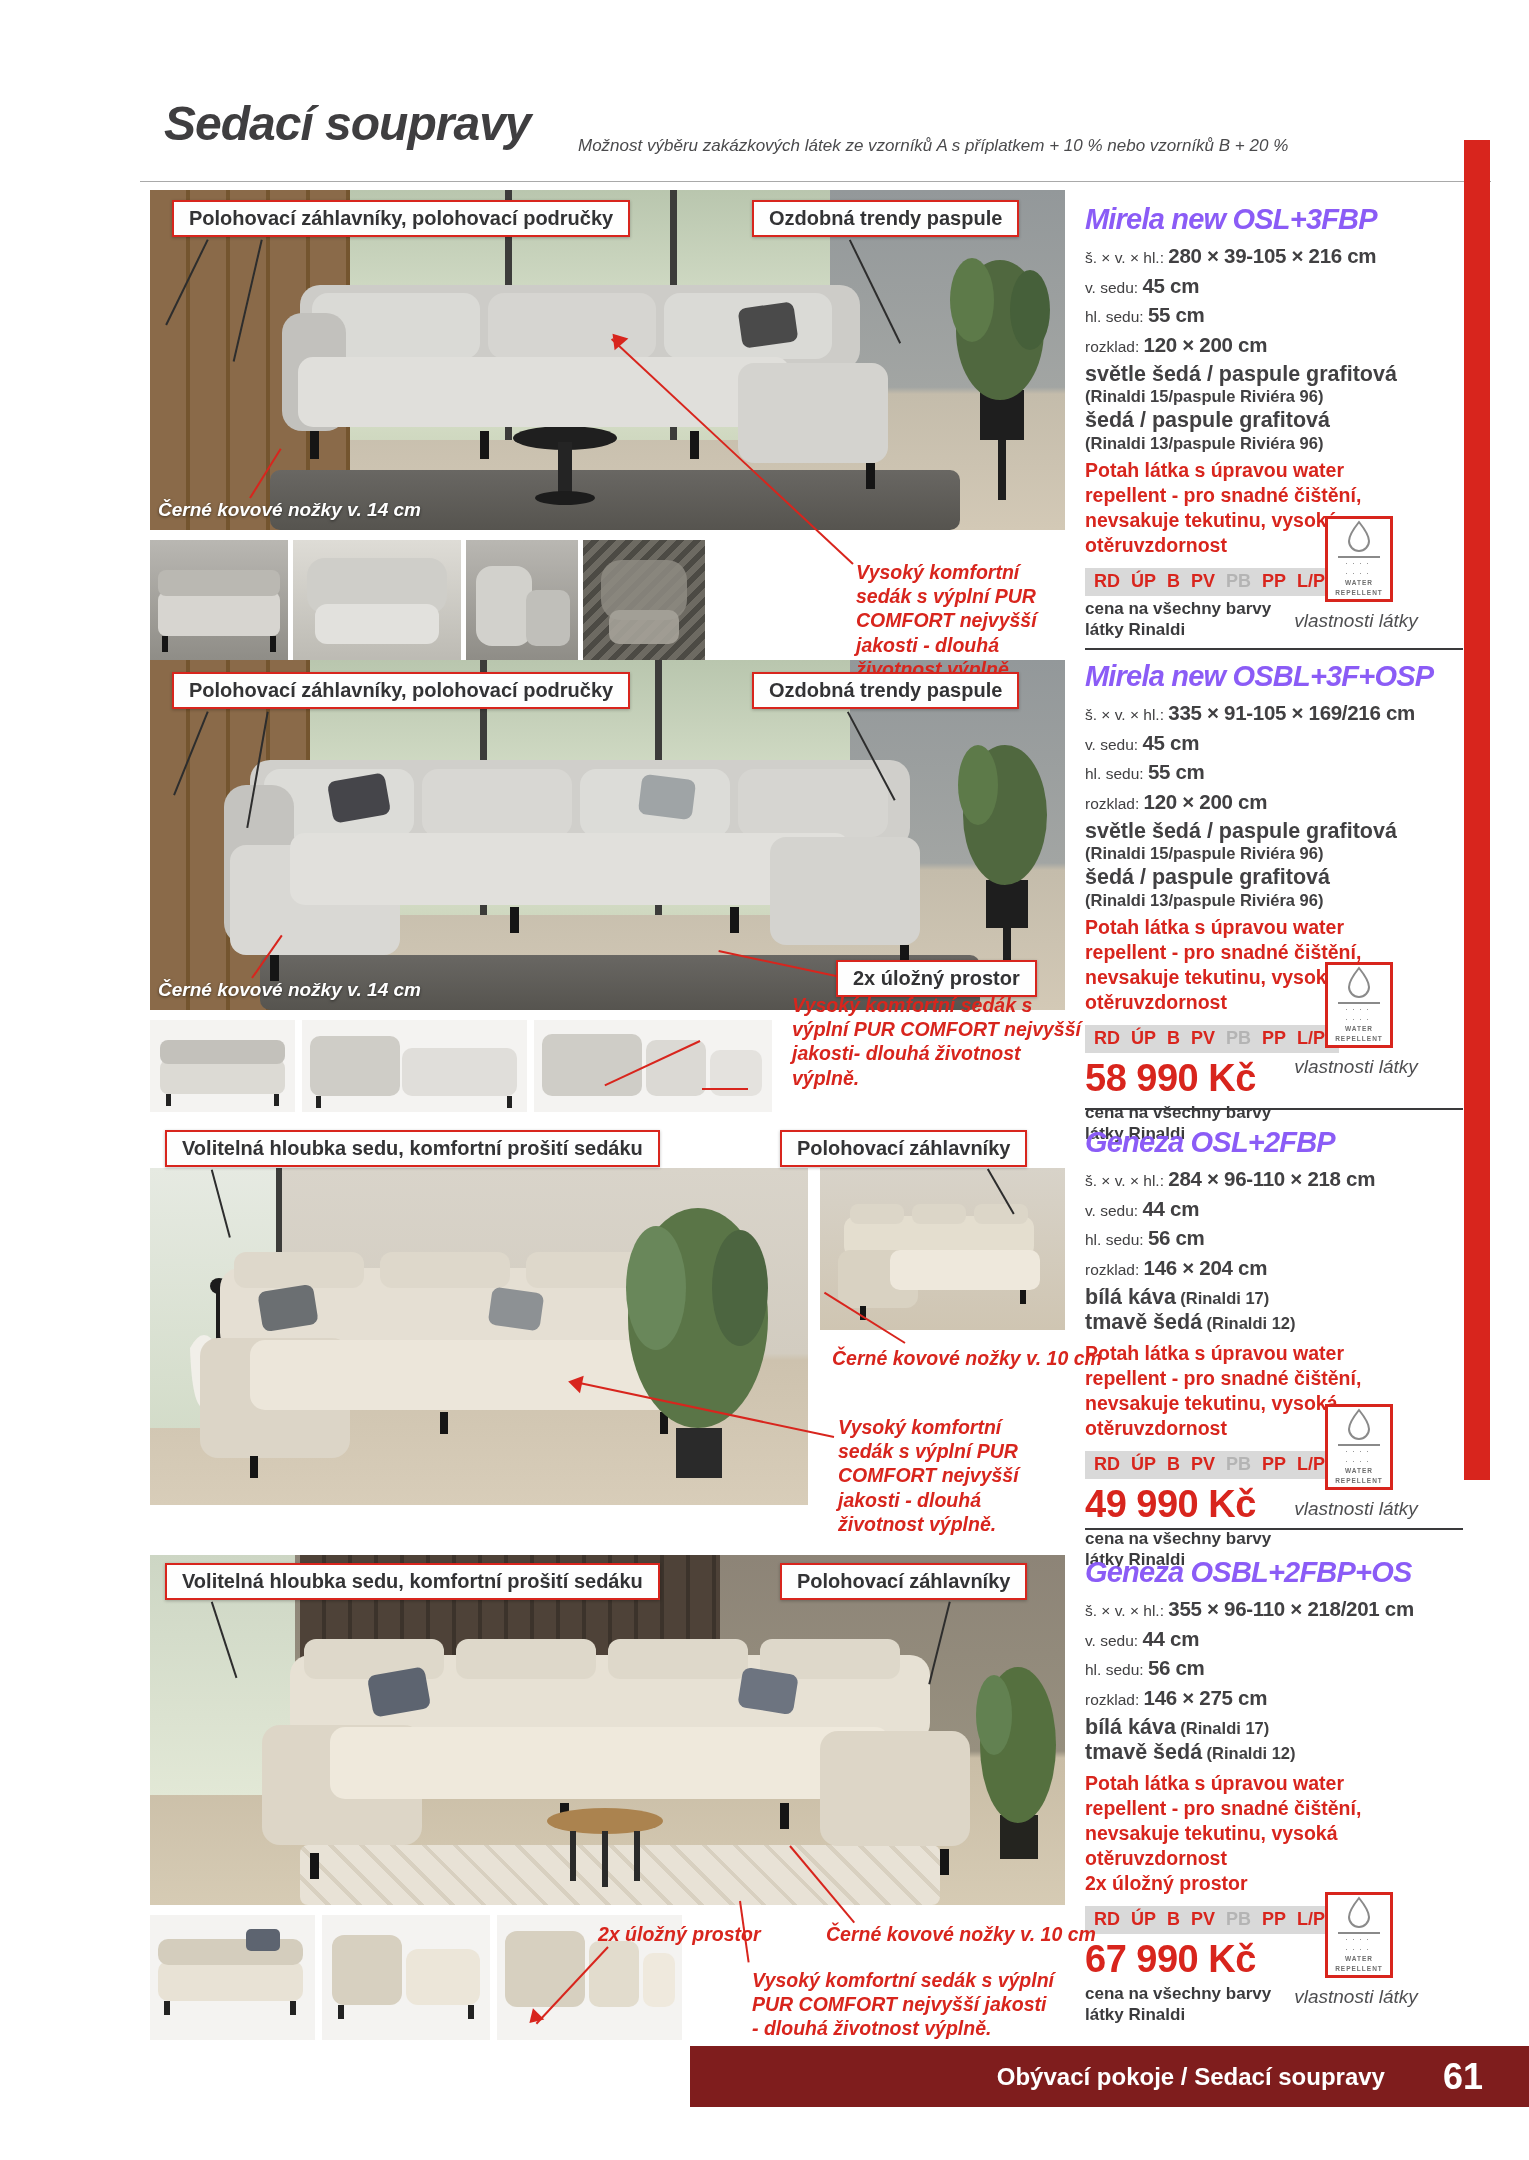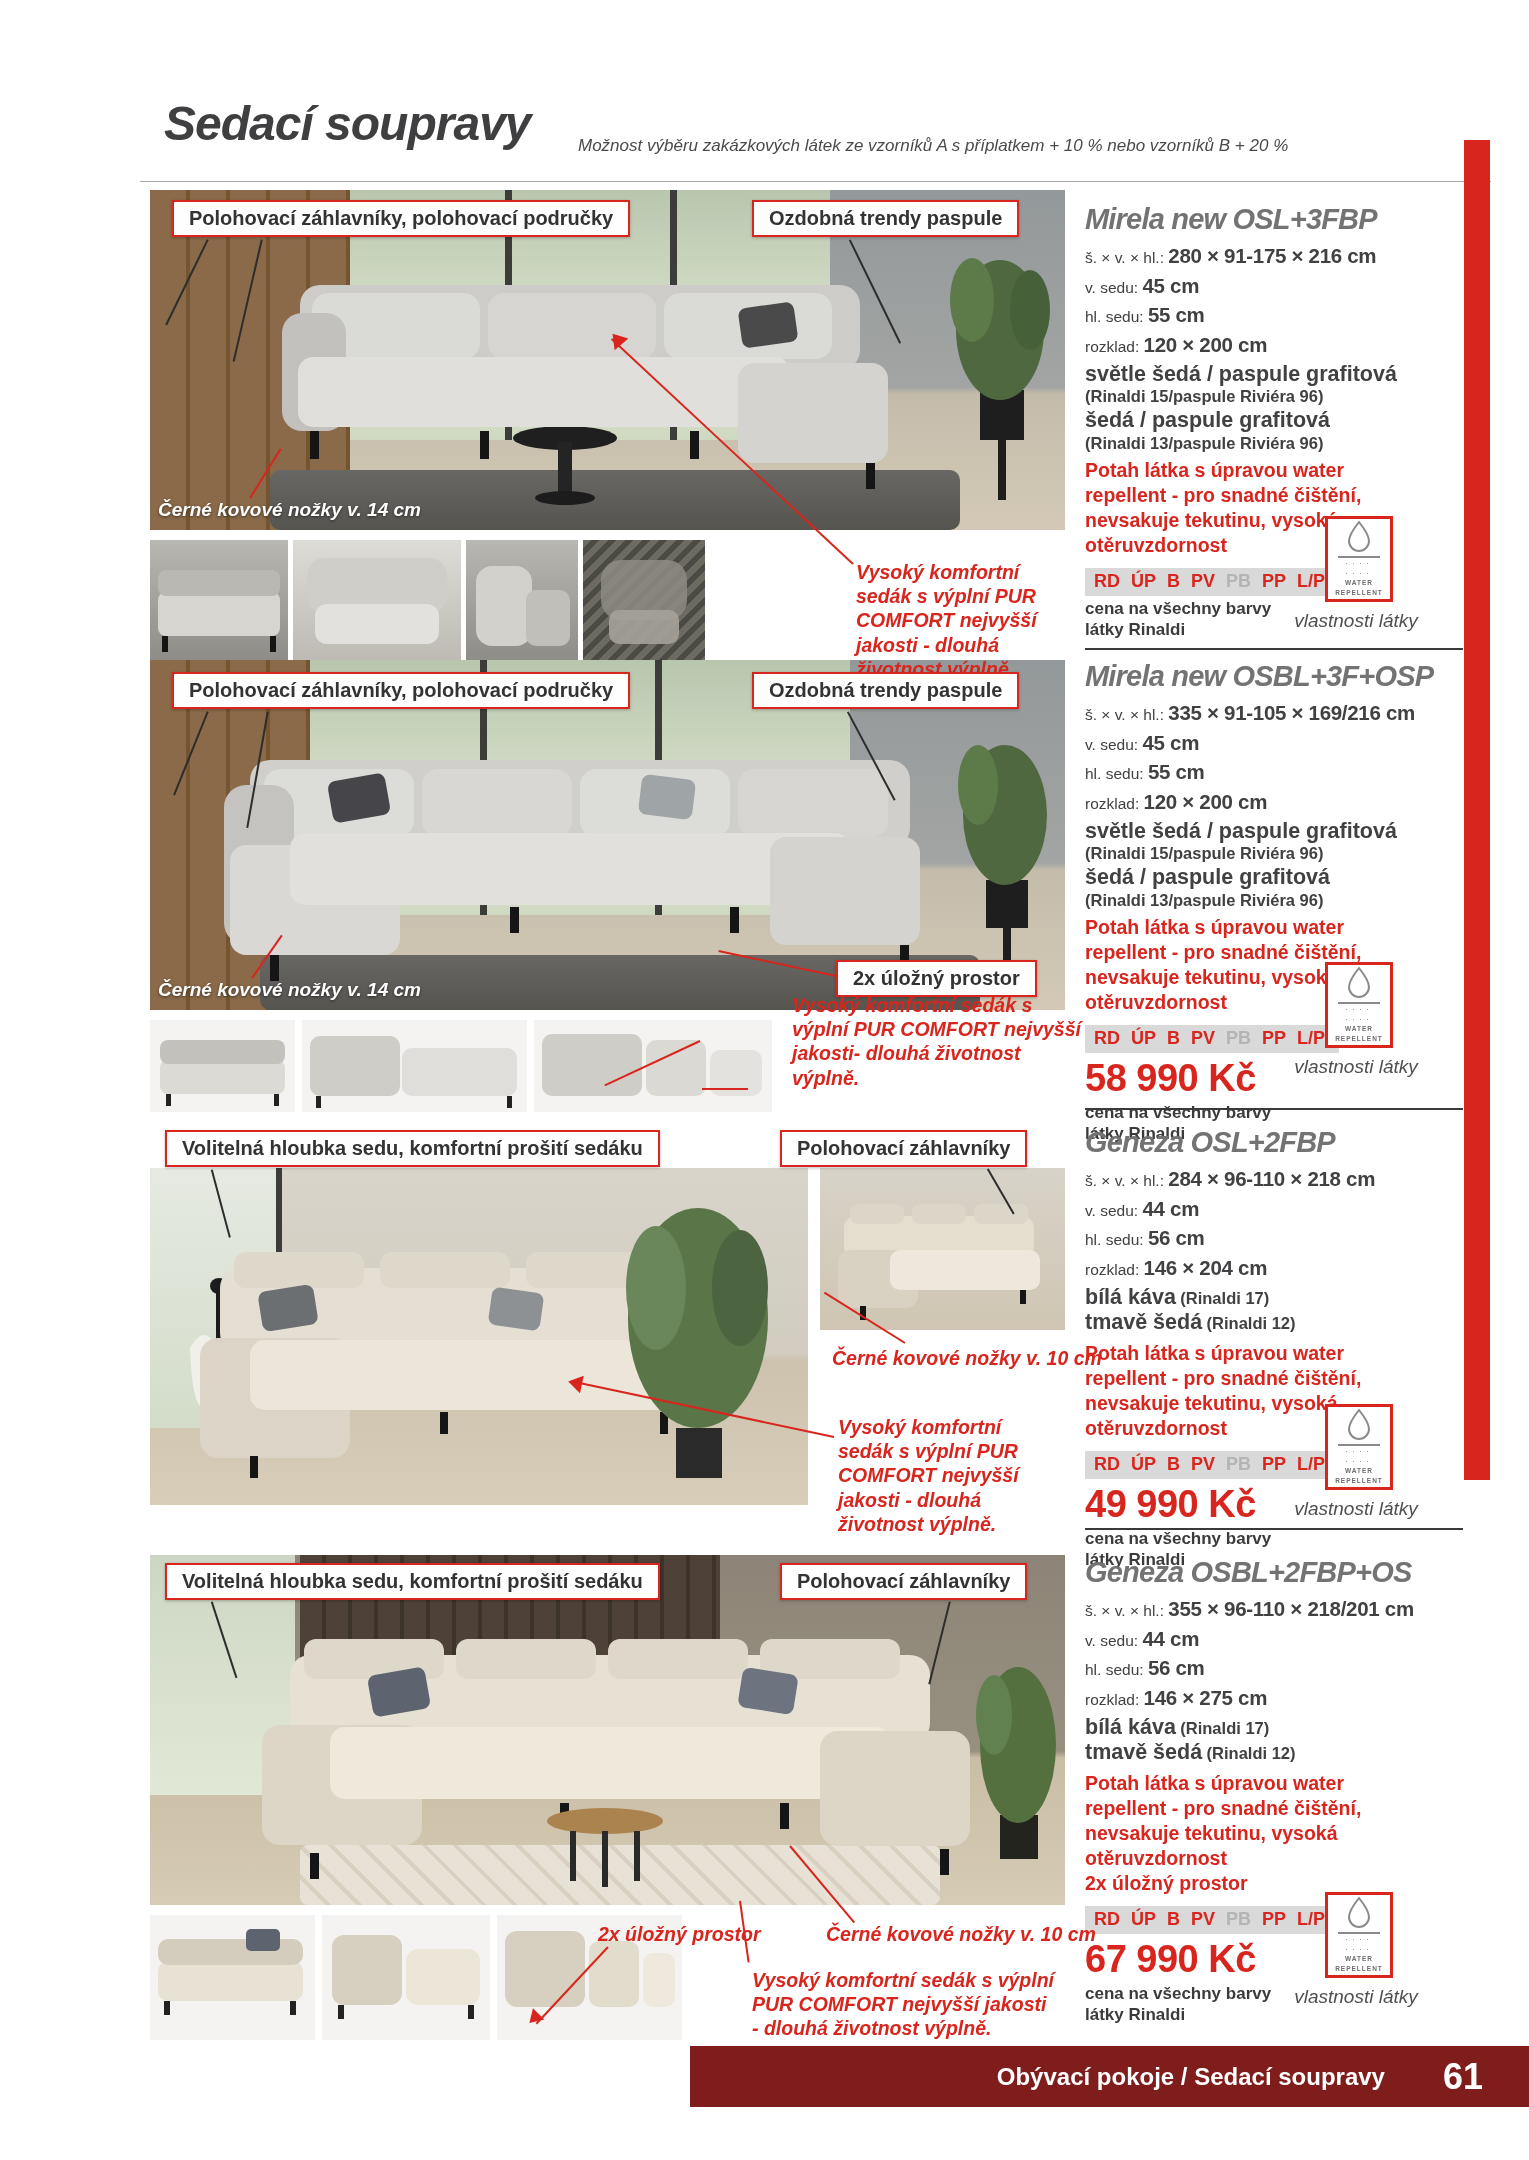--- a/index.html
+++ b/index.html
@@ -37,21 +37,21 @@
   .arrhead{position:absolute;width:0;height:0;z-index:4;}
 
   
   .thumb{position:absolute;overflow:hidden;background:linear-gradient(180deg,#b9b7b2,#8e8c86);}
   .thumb.light{background:linear-gradient(180deg,#dedcd6,#bcbab3);}
   .thumb.pattern{background:repeating-linear-gradient(135deg,#6d6a62 0 6px,#4c4a44 6px 12px);}
   .thumb.white{background:#f4f3f1;}
 
   
   .spec{position:absolute;left:1085px;width:380px;}
-  .spec-name{font-size:29px;font-weight:800;font-style:italic;color:#737373;letter-spacing:-0.8px;
+  .spec-name{font-size:29px;font-weight:800;font-style:italic;color:#8b5cf6;letter-spacing:-0.8px;
              margin:0 0 7px 0;white-space:nowrap;}
   .spec-row{font-size:15.5px;color:#414042;margin:3px 0;line-height:1.3;}
   .spec-row .v{font-size:20.5px;font-weight:600;letter-spacing:-0.3px;}
   .color-name{font-size:21.5px;font-weight:600;line-height:1.2;margin-top:2px;}
   .color-note{font-size:16.5px;font-weight:700;line-height:1.15;}
   .color-line .color-note{font-weight:600;}
   .feature{color:#d8251d;font-weight:700;font-size:19.5px;line-height:1.28;margin-top:5px;}
   .badges{display:inline-flex;gap:11px;background:#d9d9d9;padding:3px 14px 4px 9px;margin-top:10px;
           font-weight:800;font-size:18px;color:#d8251d;}
   .badges .muted{color:#b4b4b4;}
@@ -151,21 +151,21 @@
         <rect x="18" y="20" width="86" height="60" rx="20" fill="#8e8b82" opacity="0.85"></rect>
         <rect x="26" y="70" width="70" height="34" rx="10" fill="#a5a299" opacity="0.9"></rect>
       </svg>
   </div>
   <div class="red-callout" style="left:856px;top:560px;width:215px;">Vysoký komfortní sedák s výplní PUR COMFORT nejvyšší jakosti - dlouhá životnost výplně.</div>
   <div class="lead" style="left:853px;top:563px;width:330px;transform:rotate(223deg);"></div>
   <div class="arrhead" style="left:608px;top:332px;border-left:9px solid transparent;border-right:9px solid transparent;border-bottom:14px solid #d8251d;transform:rotate(-40deg);"></div>
 
   <div class="spec" style="top:203px;">
     <h3 class="spec-name">Mirela new OSL+3FBP</h3>
-    <div class="spec-row"><span>š. × v. × hl.:</span> <span class="v">280 × 91-175 × 216 cm</span></div>
+    <div class="spec-row"><span>š. × v. × hl.:</span> <span class="v">280 × 39-105 × 216 cm</span></div>
     <div class="spec-row"><span>v. sedu:</span> <span class="v">45 cm</span></div>
     <div class="spec-row"><span>hl. sedu:</span> <span class="v">55 cm</span></div>
     <div class="spec-row"><span>rozklad:</span> <span class="v">120 × 200 cm</span></div>
     <div class="color-name">světle šedá / paspule grafitová</div>
     <div class="color-note">(Rinaldi 15/paspule Riviéra 96)</div>
     <div class="color-name">šedá / paspule grafitová</div>
     <div class="color-note">(Rinaldi 13/paspule Riviéra 96)</div>
     <div class="feature" style="width:300px;">Potah látka s úpravou water repellent - pro snadné čištění, nevsakuje tekutinu, vysoká otěruvzdornost</div>
     <div class="badges">
       <span>RD</span>

